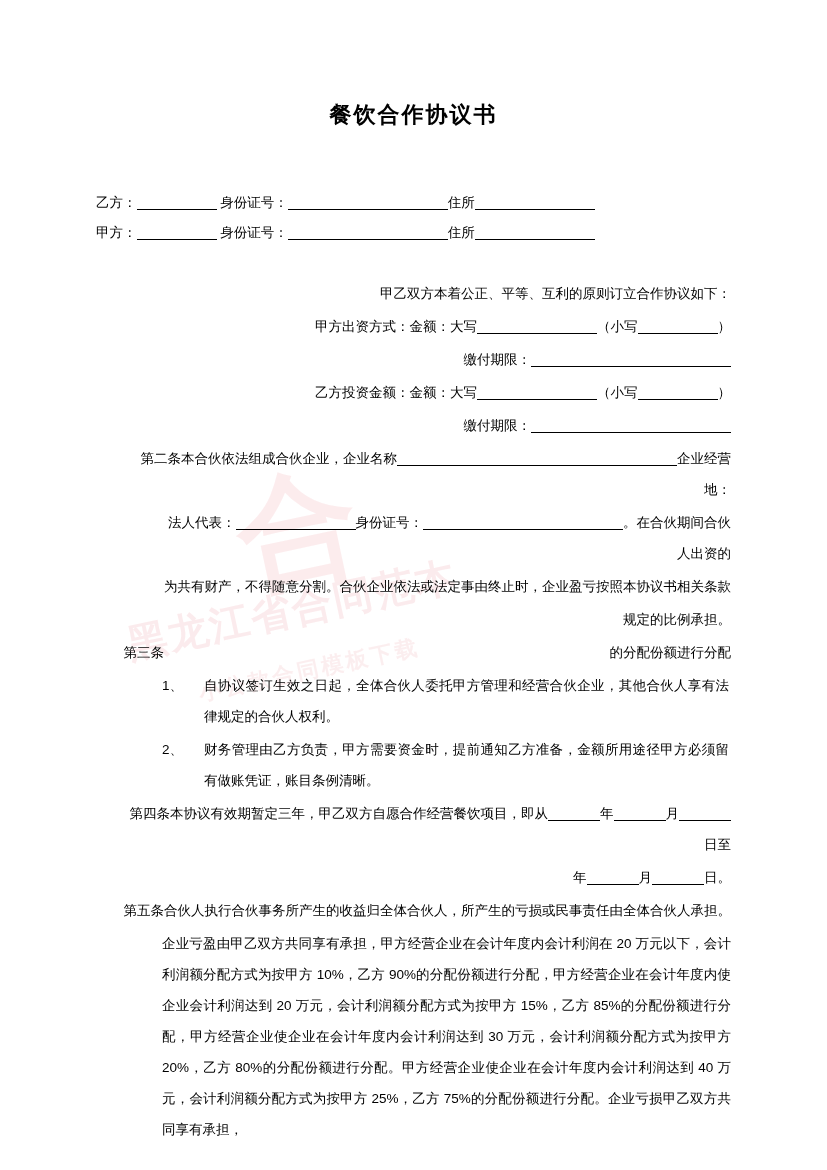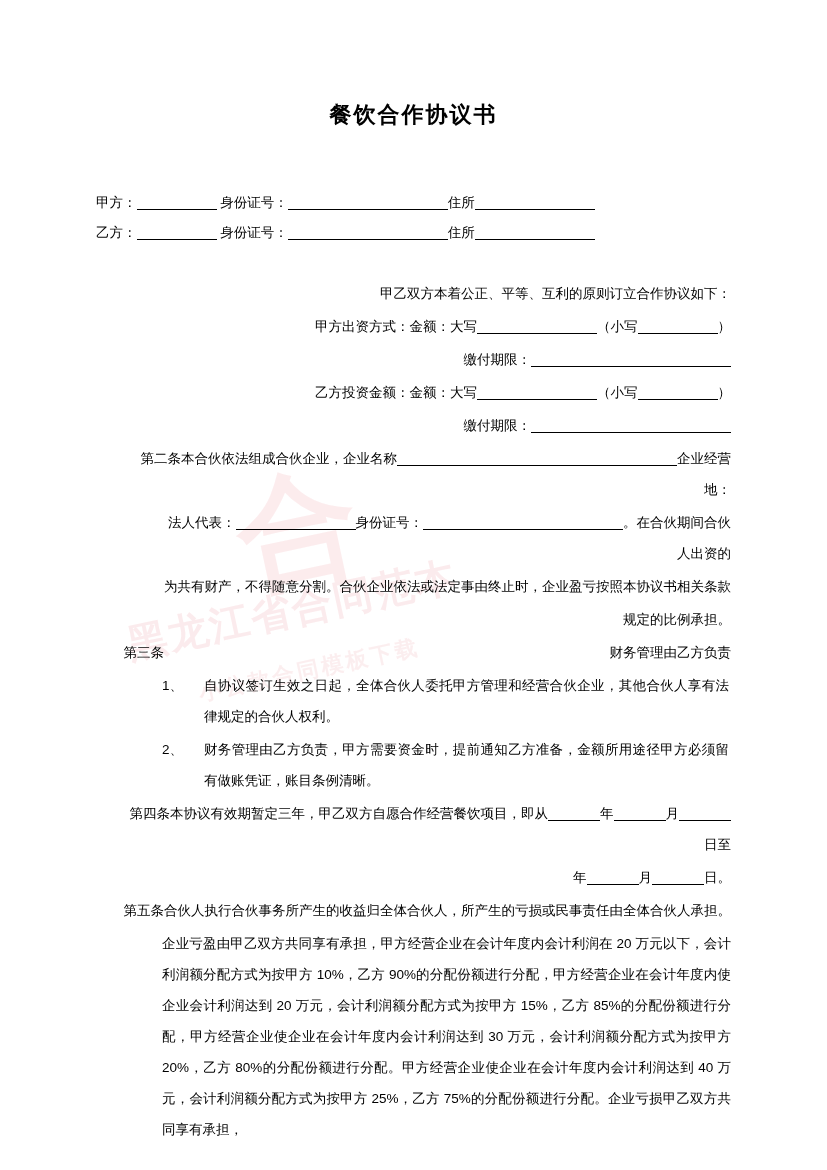--- a/index.html
+++ b/index.html
@@ -149,27 +149,27 @@
     <span class="wm-text wm-mid">黑龙江省合同范本</span>
     <span class="wm-text wm-small">小公款合同模板下载</span>
   </div>
 
   <div class="content">
 
     <h1 class="doc-title">餐饮合作协议书</h1>
 
     <div class="party-block">
       <div class="party-row">
+        <span>乙方：</span><span class="u fill-s"></span>
+        <span>身份证号：</span><span class="u fill-l"></span><span>住所</span><span class="u fill-m"></span>
+      </div>
+      <div class="party-row">
         <span>甲方：</span><span class="u fill-s"></span>
         <span>身份证号：</span><span class="u fill-l"></span><span>住所</span><span class="u fill-m"></span>
       </div>
-      <div class="party-row">
-        <span>乙方：</span><span class="u fill-s"></span>
-        <span>身份证号：</span><span class="u fill-l"></span><span>住所</span><span class="u fill-m"></span>
-      </div>
     </div>
 
     <div class="body-text">
 
       <div class="line">甲乙双方本着公正、平等、互利的原则订立合作协议如下：</div>
 
 
       <div class="line indent-1">
         <span>甲方出资方式：金额：大写</span><span class="u fill-m"></span><span>（小写</span><span class="u fill-s"></span><span>）</span>
       </div>
@@ -191,21 +191,21 @@
       </div>
 
       <div class="line indent-1">
         <span>法人代表：</span><span class="u fill-m"></span><span>身份证号：</span><span class="u fill-xl"></span><span>。在合伙期间合伙人出资的</span>
       </div>
 
       <div class="line indent-1">为共有财产，不得随意分割。合伙企业依法或法定事由终止时，企业盈亏按照本协议书相关条款</div>
       <div class="line indent-1">规定的比例承担。</div>
 
       <div class="line">
-        <span class="art">第三条</span><span class="art-body">财务管理由乙方负责</span>
+        <span class="art">第三条</span><span class="art-body">的分配份额进行分配</span>
       </div>
 
       <div class="line indent-2 justify">
         <span class="sub-num">1、</span><span class="sub-body">自协议签订生效之日起，全体合伙人委托甲方管理和经营合伙企业，其他合伙人享有法律规定的合伙人权利。</span>
       </div>
 
       <div class="line indent-2 justify">
         <span class="sub-num">2、</span><span class="sub-body">财务管理由乙方负责，甲方需要资金时，提前通知乙方准备，金额所用途径甲方必须留有做账凭证，账目条例清晰。</span>
       </div>
 

